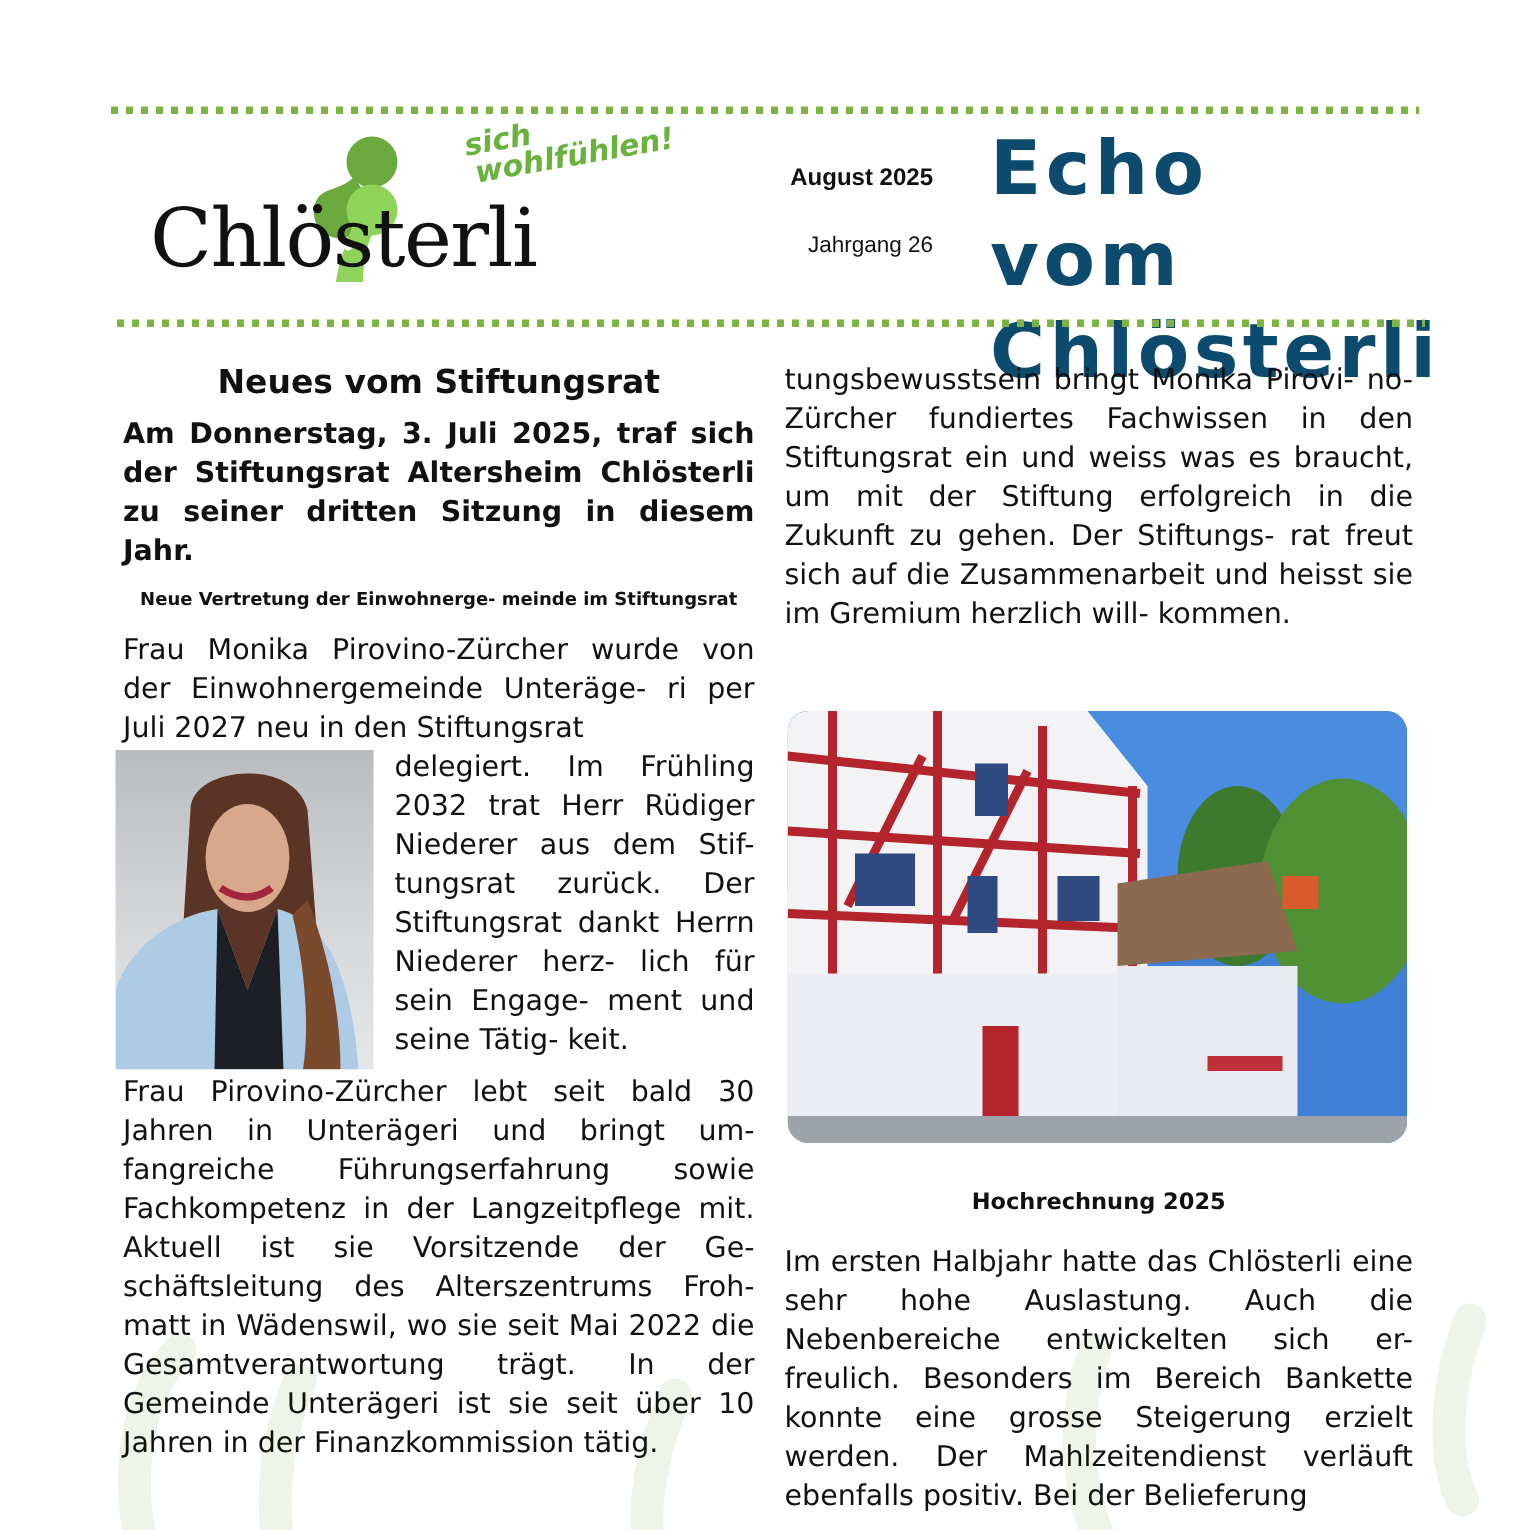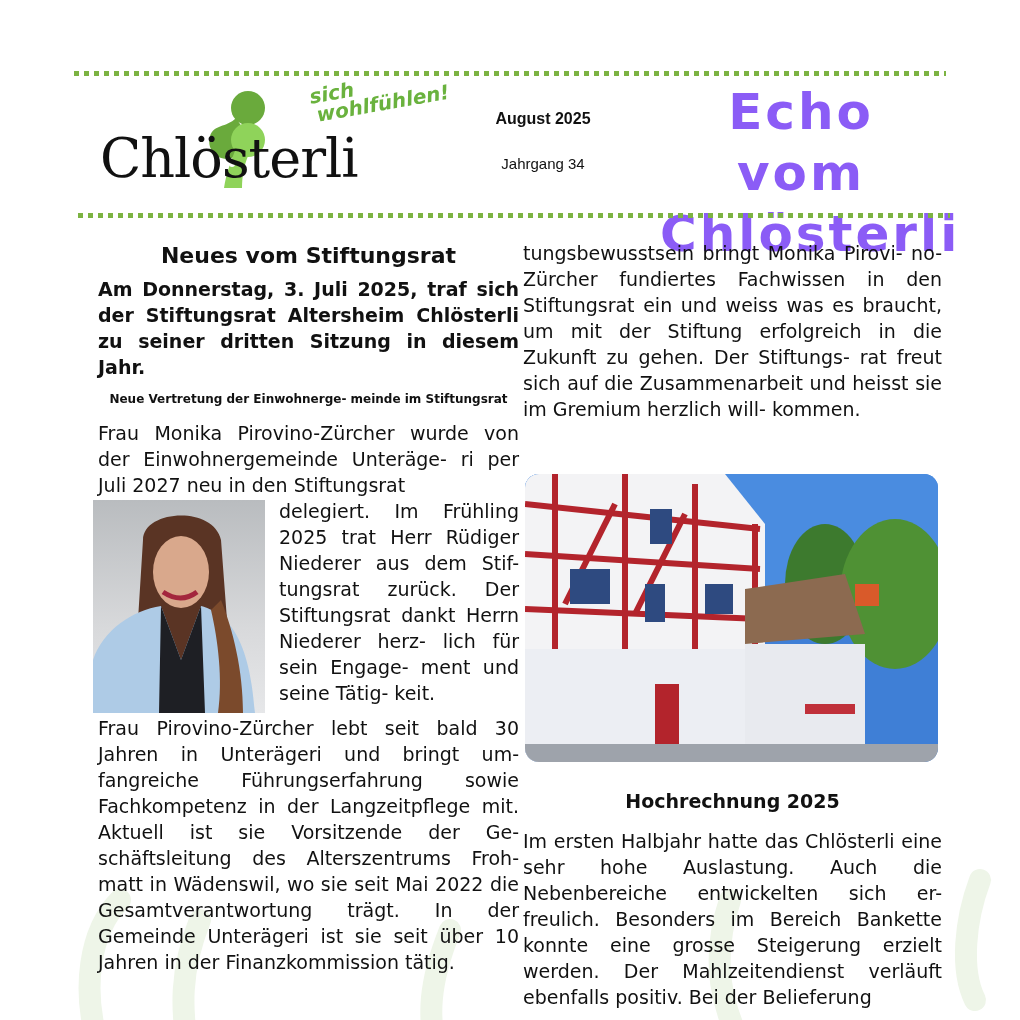--- a/index.html
+++ b/index.html
@@ -12,39 +12,39 @@
           background: repeating-linear-gradient(to right, #7cb342 0, #7cb342 5px, transparent 5px, transparent 10px); }
   .dots.top { top:71px; }
   .dots.bottom { top:213px; left:78px; width:872px; }
   .logo { position:absolute; left:98px; top:88px; width:350px; height:110px; }
   .logo-word { position:absolute; left:2px; top:44px; font-family:"DejaVu Serif", serif;
                font-size:54px; letter-spacing:-1px; color:#111; line-height:1; z-index:2; }
   .slogan { position:absolute; left:210px; top:0px; color:#6ab23e; font-family:"DejaVu Sans", sans-serif;
             font-style:italic; font-weight:bold; font-size:20px; transform:rotate(-10deg);
             transform-origin:left top; line-height:0.95; }
   .slogan .l2 { display:block; padding-left:4px; }
-  .issue { position:absolute; left:478px; width:130px; text-align:center; }
+  .issue { position:absolute; left:492px; width:130px; text-align:right; }
   .issue-month { top:110px; font-weight:bold; font-size:16px; font-family:"Liberation Sans", sans-serif; }
   .issue-year { top:155px; font-size:15px; font-family:"Liberation Sans", sans-serif; }
   .masthead { position:absolute; left:660px; top:82px; width:282px; font-family:"DejaVu Sans", sans-serif;
-              font-weight:bold; font-size:50px; line-height:61px; letter-spacing:3px; text-align:center; color:#8b5cf6; }
+              font-weight:bold; font-size:50px; line-height:61px; letter-spacing:3px; text-align:left; color:#0c4a6e; }
   .col { position:absolute; z-index:1; font-size:19px; line-height:26px; text-align:justify; }
-  .col.left { left:82px; top:240px; width:421px;margin-left:16px; }
+  .col.left { left:82px; top:240px; width:421px; }
   .col.right { left:523px; top:240px; width:419px; }
   h2 { margin:0; text-align:center; font-size:22px; line-height:32px; font-weight:bold; }
   h3 { margin:0; text-align:center; font-size:12px; line-height:26px; font-weight:bold; }
   p { margin:0; }
   .left h2 { margin-bottom:4px; }
   .left .intro { margin-bottom:6px;font-weight:bold; }
   .left h3 { margin-bottom:8px; }
   .portrait { float:left; width:172px; height:213px; margin:2px 14px 2px -5px; position:relative;
               background:linear-gradient(180deg,#b9bcbf 0%,#d8d9db 60%,#e6e7e9 100%); overflow:hidden; }
   .photo-house { position:absolute; left:525px; top:474px; width:413px; height:288px; z-index:1;
                  border-radius:14px; overflow:hidden; box-shadow:0 0 16px 8px #fff inset; }
-  .right h2.sub { position:absolute; top:548px; left:0; width:100%; font-size:19px; line-height:26px; }
+  .right h2.sub { position:absolute; top:548px; left:0; width:100%; font-size:15px; line-height:26px; }
   .right .hoch { position:absolute; top:588px; left:0; width:100%; }
 </style>
 </head>
 <body>
 
 <svg class="watermark" viewBox="0 0 990 200">
   <g fill="none" stroke="#eef5e8" stroke-width="22" stroke-linecap="round">
     <path d="M90 40 C 60 70, 50 130, 70 190"></path>
     <path d="M170 60 C 150 110, 150 150, 160 200"></path>
     <path d="M420 70 C 400 120, 395 160, 410 200"></path>
@@ -66,21 +66,21 @@
       <circle cx="36" cy="76" r="3" fill="#fff"></circle>
   </svg>
   <div class="logo-word">Chlösterli</div>
   <div class="slogan">
     <span>sich</span>
     <span class="l2">wohlfühlen!</span>
   </div>
 </div>
 
 <div class="issue issue-month">August 2025</div>
-<div class="issue issue-year">Jahrgang 34</div>
+<div class="issue issue-year">Jahrgang 26</div>
 
 <div class="masthead">
   <div>Echo vom</div>
   <div>Chlösterli</div>
 </div>
 
 <div class="dots bottom"></div>
 
 <div class="col left">
   <h2>Neues vom Stiftungsrat</h2>
@@ -90,21 +90,21 @@
   <div class="portrait">
     <svg width="172" height="213" viewBox="0 0 172 213">
       <path d="M50 40 C 50 10, 120 5, 128 40 L 140 200 L 40 200 Z" fill="#5a3424"></path>
       <ellipse cx="88" cy="72" rx="28" ry="36" fill="#d9a88c"></ellipse>
       <path d="M70 92 Q 88 104 104 92" stroke="#a3263d" stroke-width="5" fill="none"></path>
       <path d="M0 213 L 0 160 C 10 130, 40 110, 68 106 L 88 160 L 108 106 C 130 112, 156 130, 162 213 Z" fill="#aecbe6"></path>
       <path d="M68 106 L 88 160 L 108 106 L 112 213 L 66 213 Z" fill="#1e1f24"></path>
       <path d="M118 110 C 125 140, 130 180, 125 213 L 150 213 C 150 170, 140 130, 128 100 Z" fill="#7b4a2c"></path>
     </svg>
   </div>
-  <p>delegiert. Im Frühling 2025 trat Herr Rüdiger Niederer aus dem Stif- tungsrat zurück. Der Stiftungsrat dankt Herrn Niederer herz- lich für sein Engage- ment und seine Tätig- keit.</p>
+  <p>delegiert. Im Frühling 2032 trat Herr Rüdiger Niederer aus dem Stif- tungsrat zurück. Der Stiftungsrat dankt Herrn Niederer herz- lich für sein Engage- ment und seine Tätig- keit.</p>
   <p style="clear:both;">Frau Pirovino-Zürcher lebt seit bald 30 Jahren in Unterägeri und bringt um- fangreiche Führungserfahrung sowie Fachkompetenz in der Langzeitpflege mit. Aktuell ist sie Vorsitzende der Ge- schäftsleitung des Alterszentrums Froh- matt in Wädenswil, wo sie seit Mai 2022 die Gesamtverantwortung trägt. In der Gemeinde Unterägeri ist sie seit über 10 Jahren in der Finanzkommission tätig.</p>
 </div>
 
 <div class="col right">
   <p>tungsbewusstsein bringt Monika Pirovi- no-Zürcher fundiertes Fachwissen in den Stiftungsrat ein und weiss was es braucht, um mit der Stiftung erfolgreich in die Zukunft zu gehen. Der Stiftungs- rat freut sich auf die Zusammenarbeit und heisst sie im Gremium herzlich will- kommen.</p>
   <h2 class="sub">Hochrechnung 2025</h2>
   <p class="hoch">Im ersten Halbjahr hatte das Chlösterli eine sehr hohe Auslastung. Auch die Nebenbereiche entwickelten sich er- freulich. Besonders im Bereich Bankette konnte eine grosse Steigerung erzielt werden. Der Mahlzeitendienst verläuft ebenfalls positiv. Bei der Belieferung</p>
 </div>
 
 <div class="photo-house">

